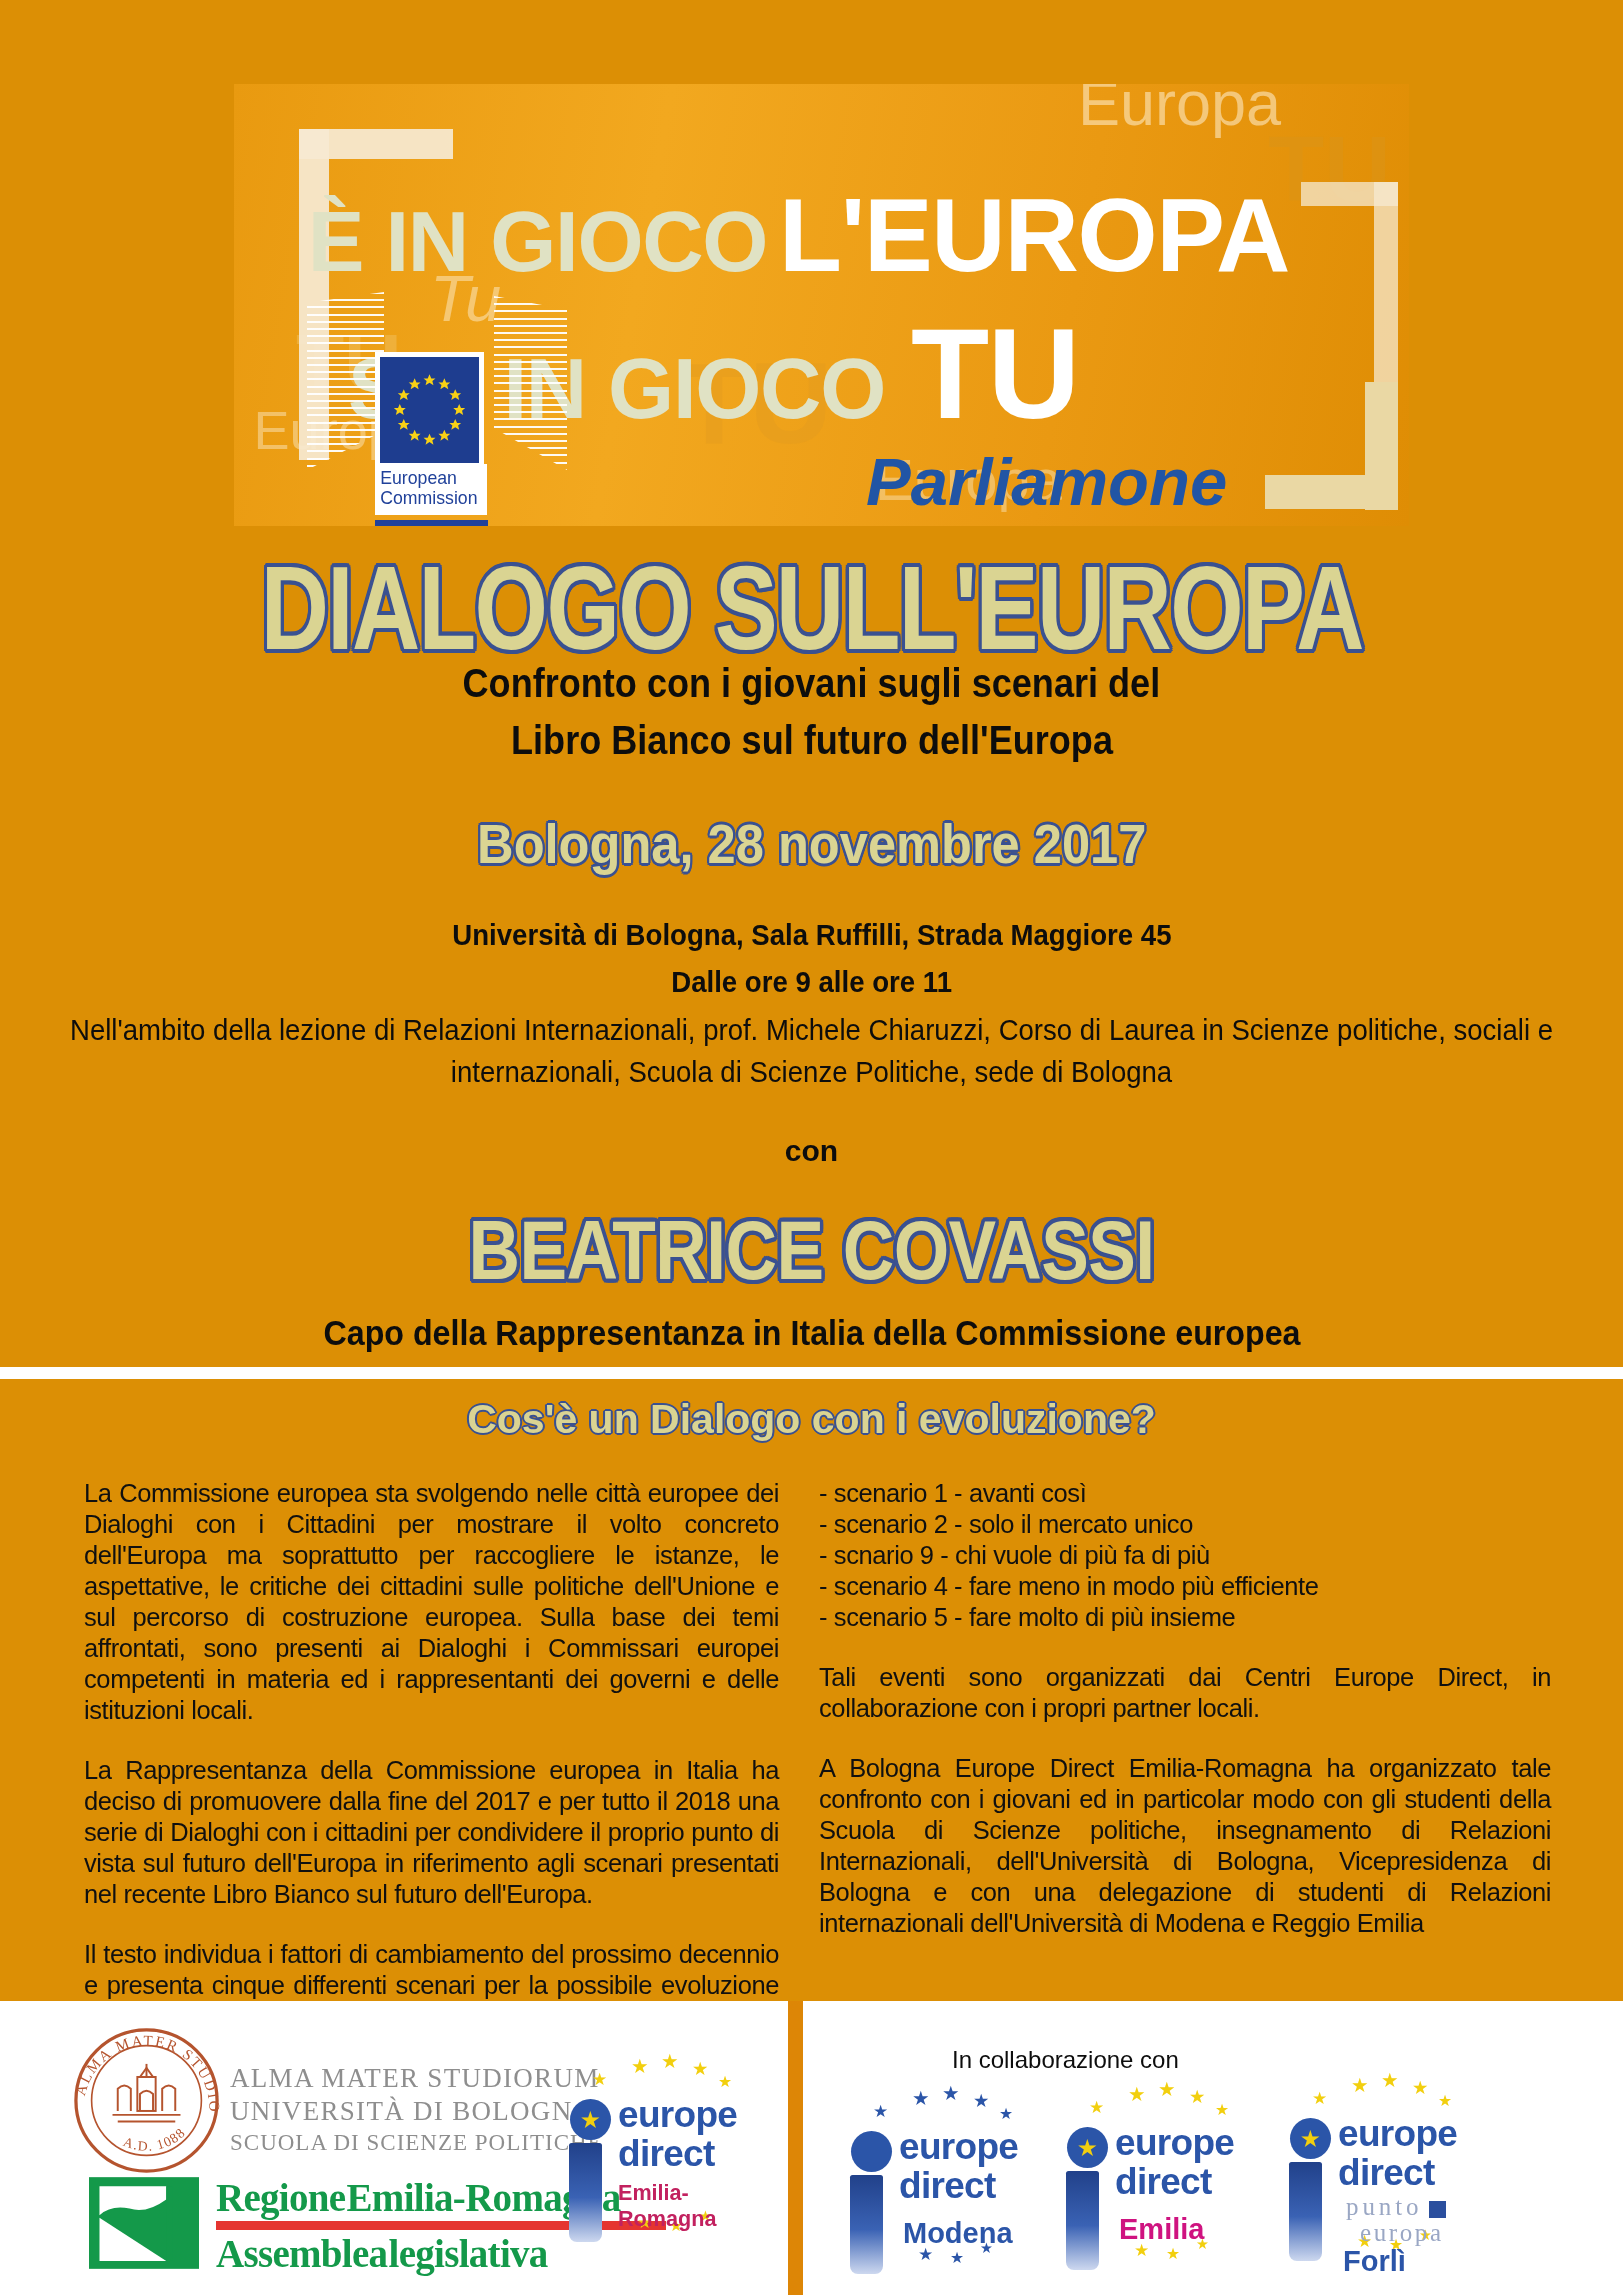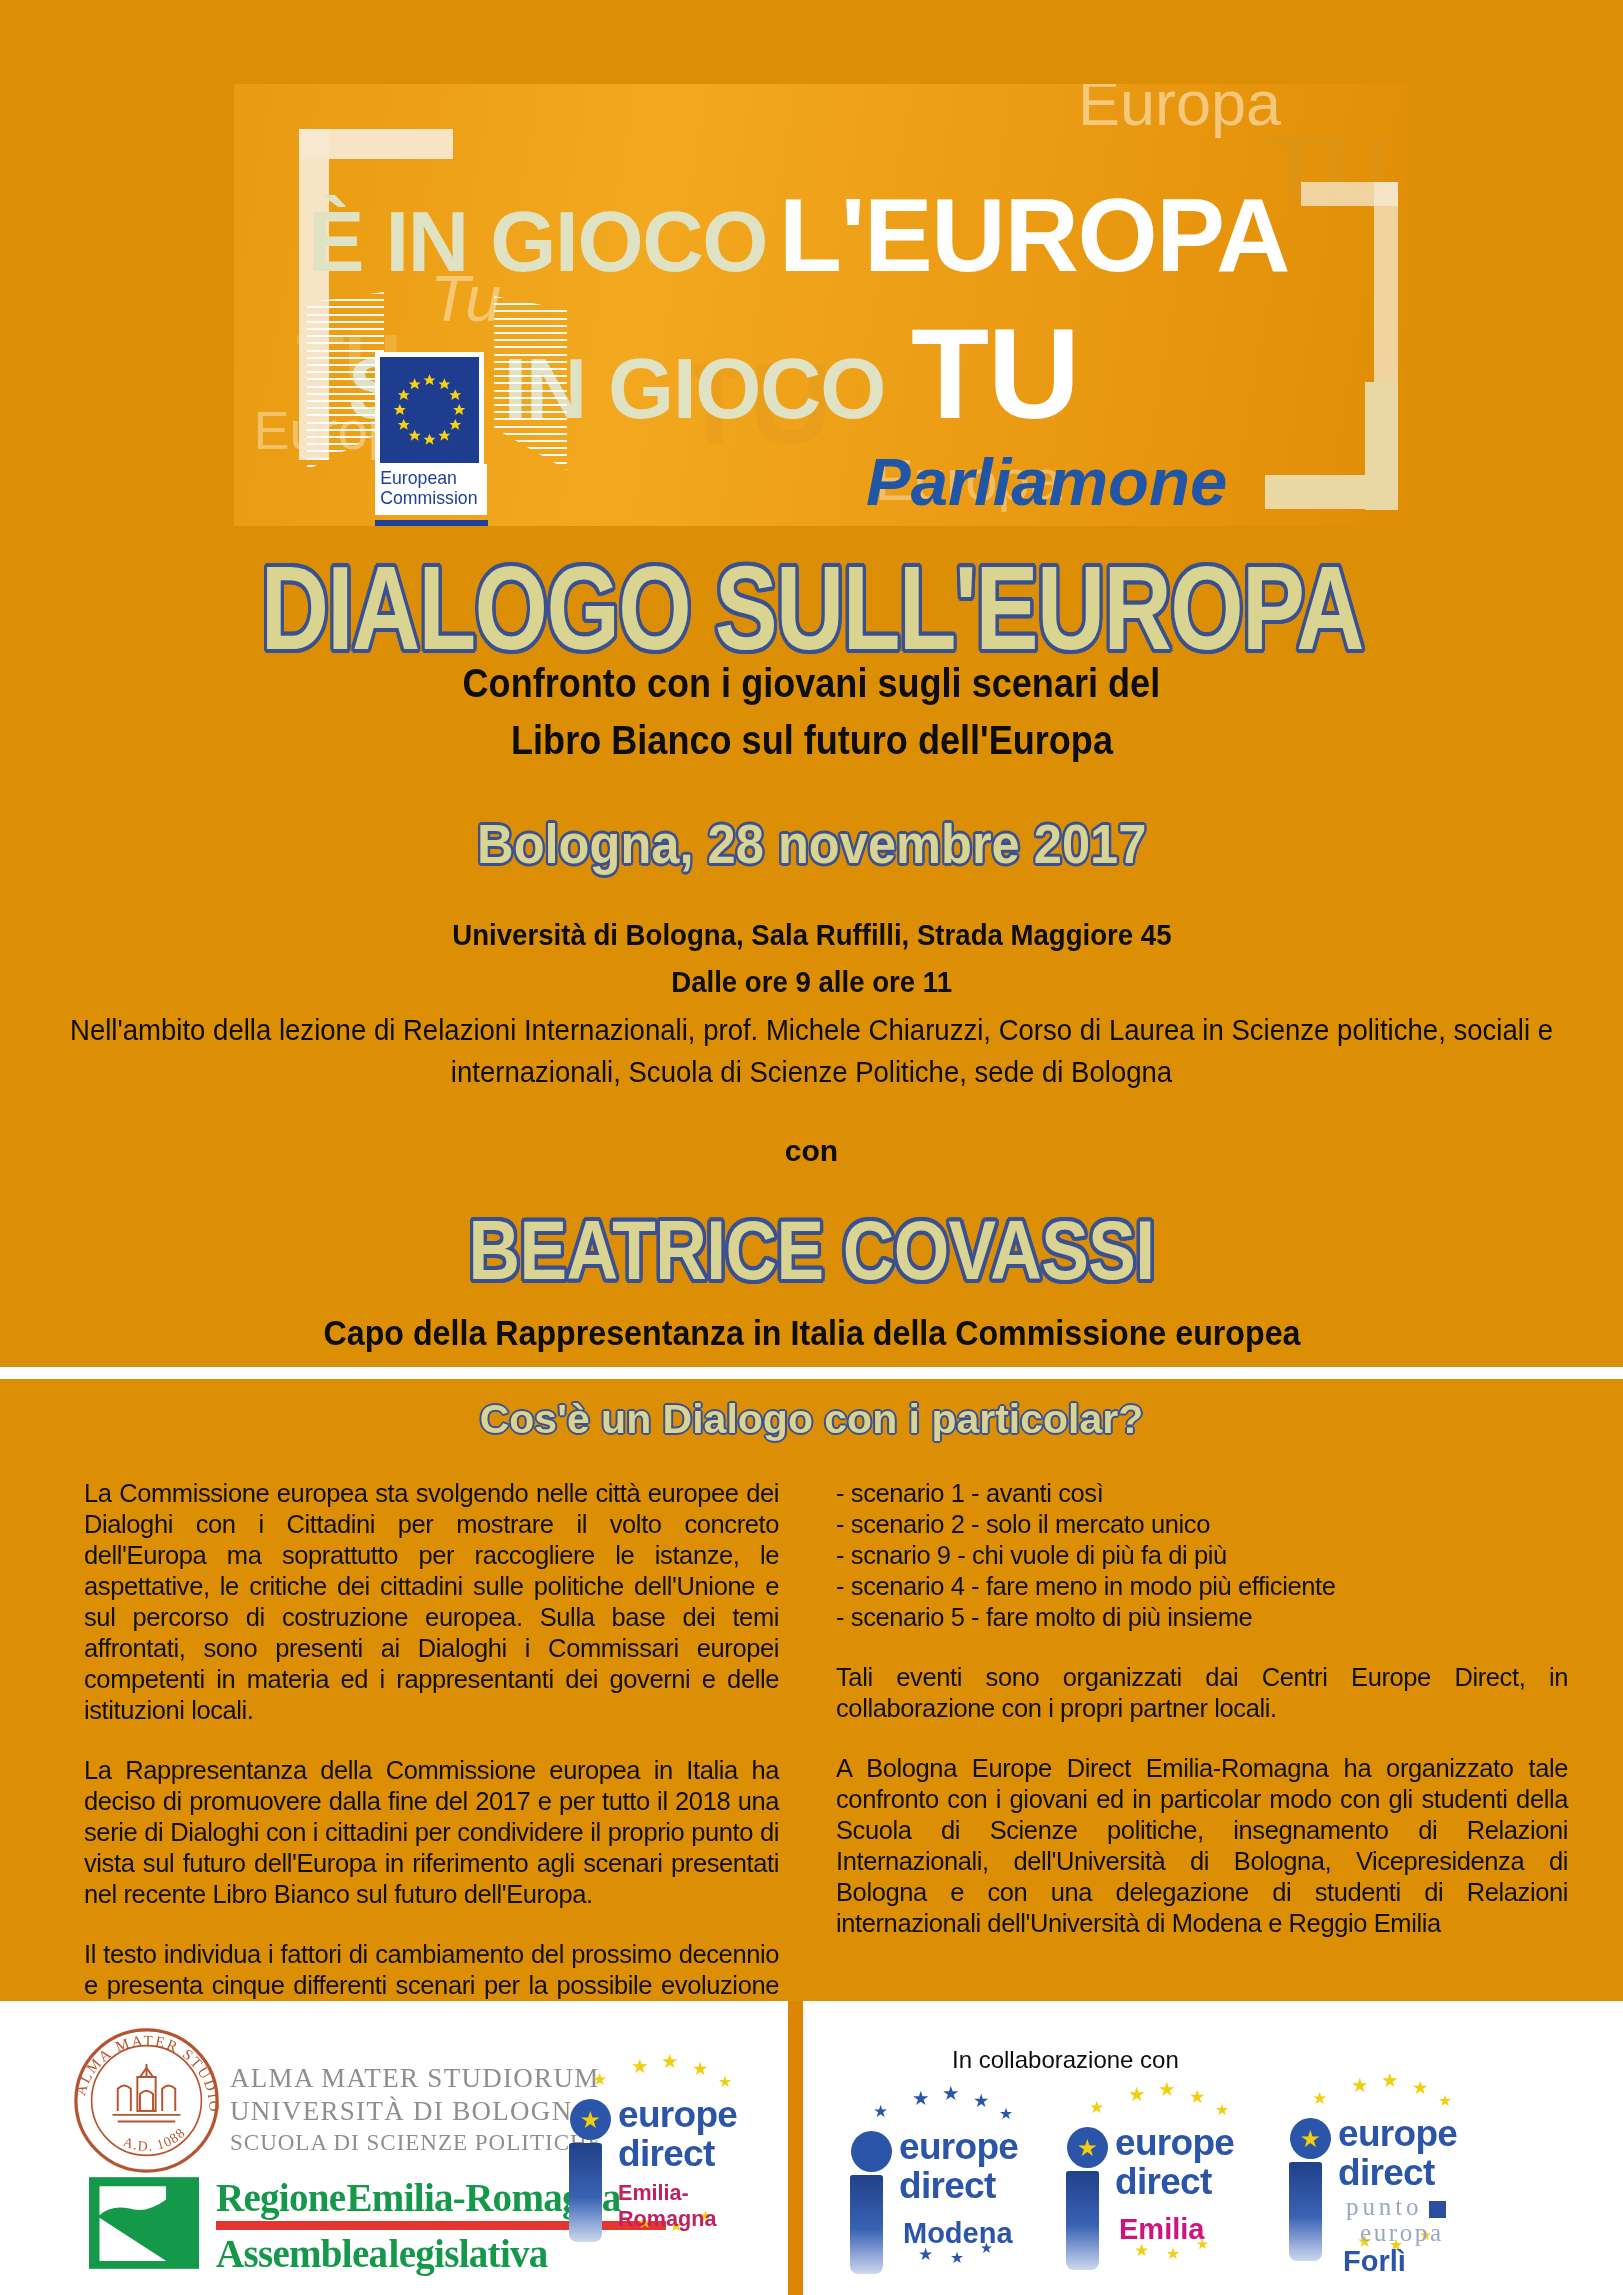--- a/index.html
+++ b/index.html
@@ -73,21 +73,21 @@
   .speaker{top:1208px;font-size:84px;font-weight:bold;letter-spacing:-0.7px;line-height:1;}
   .speaker .cond{transform:scaleX(.85);}
   .role{top:1313px;font-size:35px;font-weight:bold;color:#0d0d0d;}
 
   .white-stripe{left:0;top:1367px;width:1623px;height:11.8px;background:#ffffff;}
   .info-heading{top:1399px;font-size:41px;font-weight:bold;line-height:1;}
 
   
   .col{top:1478px;font-size:25.5px;line-height:31px;letter-spacing:-0.4px;color:#101010;text-align:justify;}
   .col-left{left:84px;width:695px;}
-  .col-right{left:836px;width:732px;}
+  .col-right{left:819px;width:732px;}
   .col p{margin:0 0 29px 0;}
   .col p:last-child{margin-bottom:0;}
   .scenarios div{text-align:left;white-space:nowrap;}
   .scenarios{margin-bottom:29px;}
 
   
   .footer-bg{left:0;top:2001px;width:1623px;height:295px;background:#ffffff;}
   .divider{left:788px;top:2001px;width:15px;height:295px;background:#dd8606;}
   .unibo-seal{left:72px;top:2026px;}
   .unibo-text{left:230px;top:2062px;text-align:left;font-family:"Liberation Serif",serif;color:#8e8e8e;}
@@ -217,21 +217,21 @@
   <div class="abs ctr with-label">con</div>
   <div class="abs ctr speaker ol-lg">
     <span class="cond">BEATRICE COVASSI</span>
   </div>
   <div class="abs ctr role">
     <span class="cond92">Capo della Rappresentanza in Italia della Commissione europea</span>
   </div>
 
   <div class="abs white-stripe"></div>
 
-  <div class="abs ctr info-heading ol-sm">Cos'è un Dialogo con i particolar?</div>
+  <div class="abs ctr info-heading ol-sm">Cos'è un Dialogo con i evoluzione?</div>
 
   <div class="abs col col-left">
     <p>La Commissione europea sta svolgendo nelle città europee dei Dialoghi con i Cittadini per mostrare il volto concreto dell'Europa ma soprattutto per raccogliere le istanze, le aspettative, le critiche dei cittadini sulle politiche dell'Unione e sul percorso di costruzione europea. Sulla base dei temi affrontati, sono presenti ai Dialoghi i Commissari europei competenti in materia ed i rappresentanti dei governi e delle istituzioni locali.</p>
     <p>La Rappresentanza della Commissione europea in Italia ha deciso di promuovere dalla fine del 2017 e per tutto il 2018 una serie di Dialoghi con i cittadini per condividere il proprio punto di vista sul futuro dell'Europa in riferimento agli scenari presentati nel recente Libro Bianco sul futuro dell'Europa.</p>
     <p>Il testo individua i fattori di cambiamento del prossimo decennio e presenta cinque differenti scenari per la possibile evoluzione dell'Unione Europea da qui al 2025:</p>
   </div>
 
   <div class="abs col col-right">
     <div class="scenarios">
       <div>- scenario 1 - avanti così</div>

